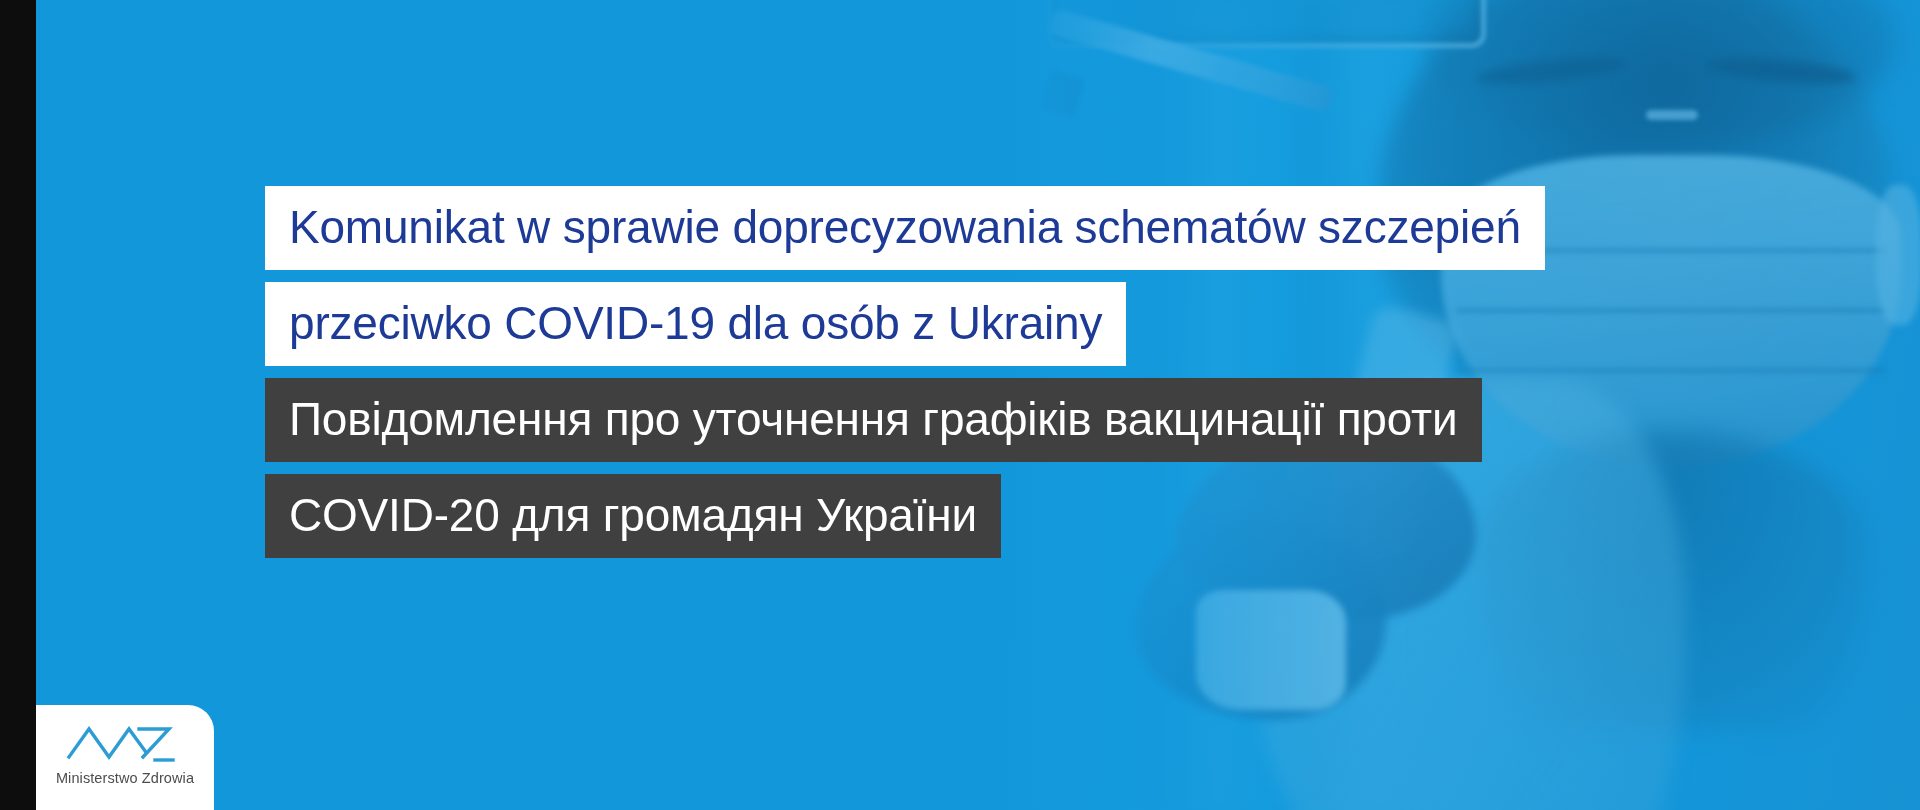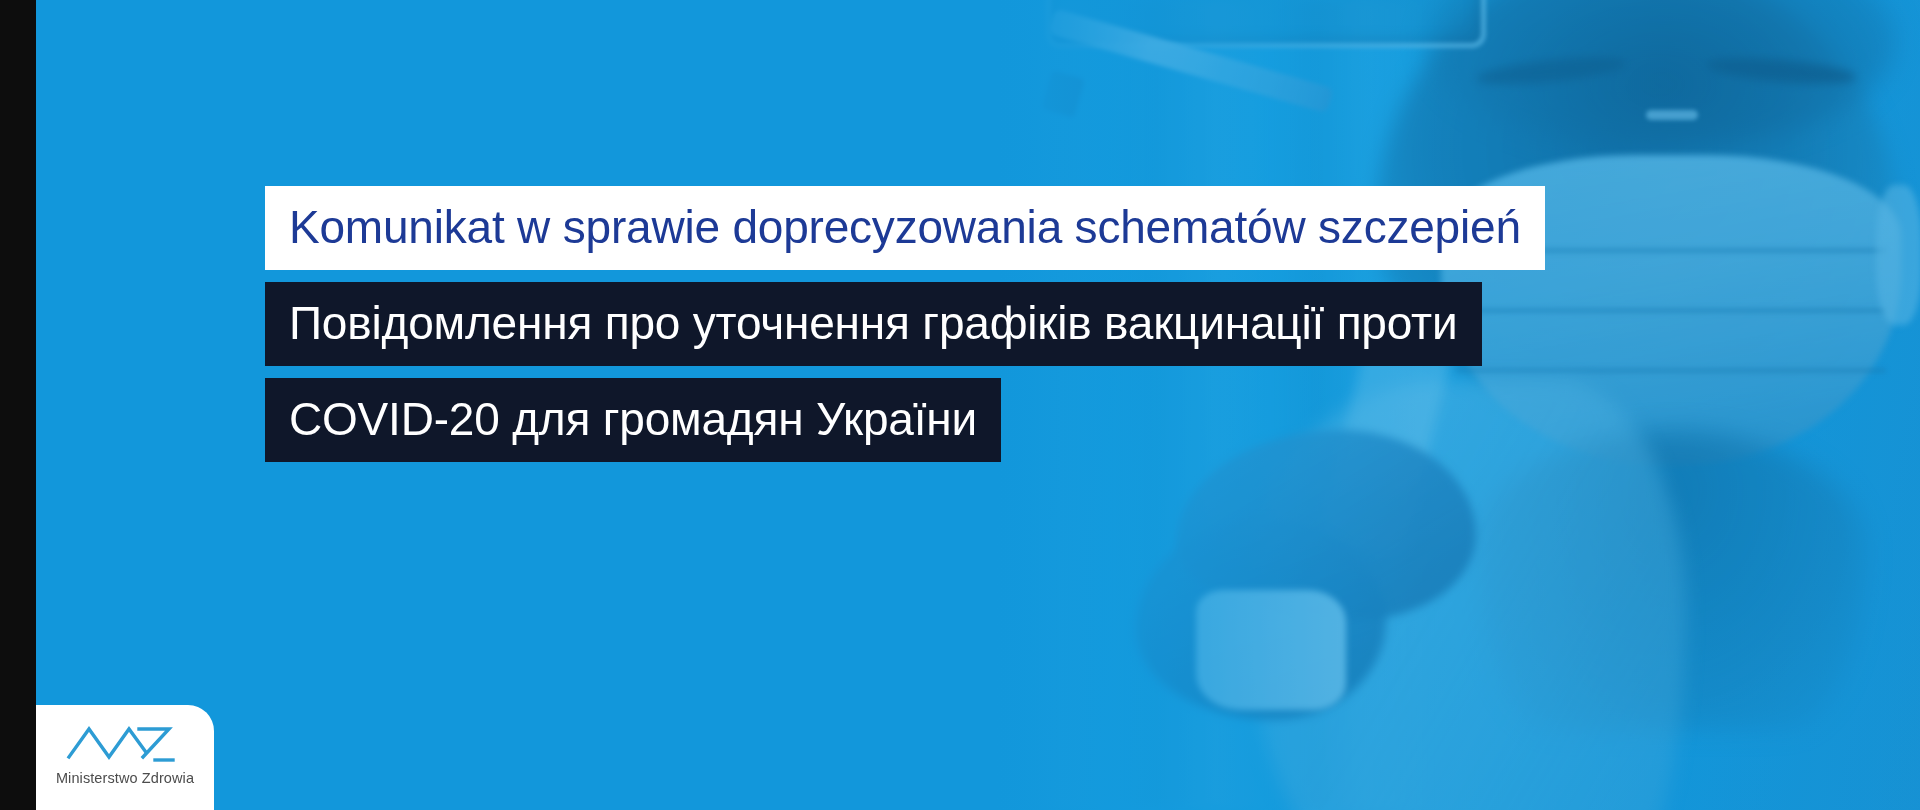--- a/index.html
+++ b/index.html
@@ -260,21 +260,21 @@
     letter-spacing: -0.2px;
     padding: 18px 24px 20px 24px;
     white-space: nowrap;
     font-weight: 400;
   }
   .band-pl {
     background: #ffffff;
     color: #1d3a96;
   }
   .band-ua {
-    background: #0f172a;
+    background: #404040;
     color: #ffffff;
   }
 
   
   .logo-badge {
     position: absolute;
     left: 0;
     bottom: 0;
     width: 178px;
     height: 105px;
@@ -331,20 +331,21 @@
       <div class="ph-syringe"></div>
       <div class="ph-syringe-plunger"></div>
     </div>
 
     <div class="photo-wash"></div>
     <div class="photo-tint"></div>
   </div>
 
   <div class="headline">
     <span class="band band-pl">Komunikat w sprawie doprecyzowania schematów szczepień</span>
+    <span class="band band-pl">przeciwko COVID-19 dla osób z Ukrainy</span>
     <span class="band band-ua">Повідомлення про уточнення графіків вакцинації проти</span>
     <span class="band band-ua">COVID-20 для громадян України</span>
   </div>
 
   <div class="logo-badge">
     <svg class="logo-mark" viewBox="0 0 120 44" fill="none" xmlns="http://www.w3.org/2000/svg">
       <path d="M4 36 L24 8 L44 36 L64 8 L80 30" stroke="#2d9cd4" stroke-width="3.4" stroke-linecap="square" stroke-linejoin="miter"></path>
       <path d="M74 8 L104 8 L78 36" stroke="#2d9cd4" stroke-width="3.4" stroke-linecap="square" stroke-linejoin="miter"></path>
       <path d="M90 39 L108 39" stroke="#2d9cd4" stroke-width="3.4" stroke-linecap="square"></path>
     </svg>

